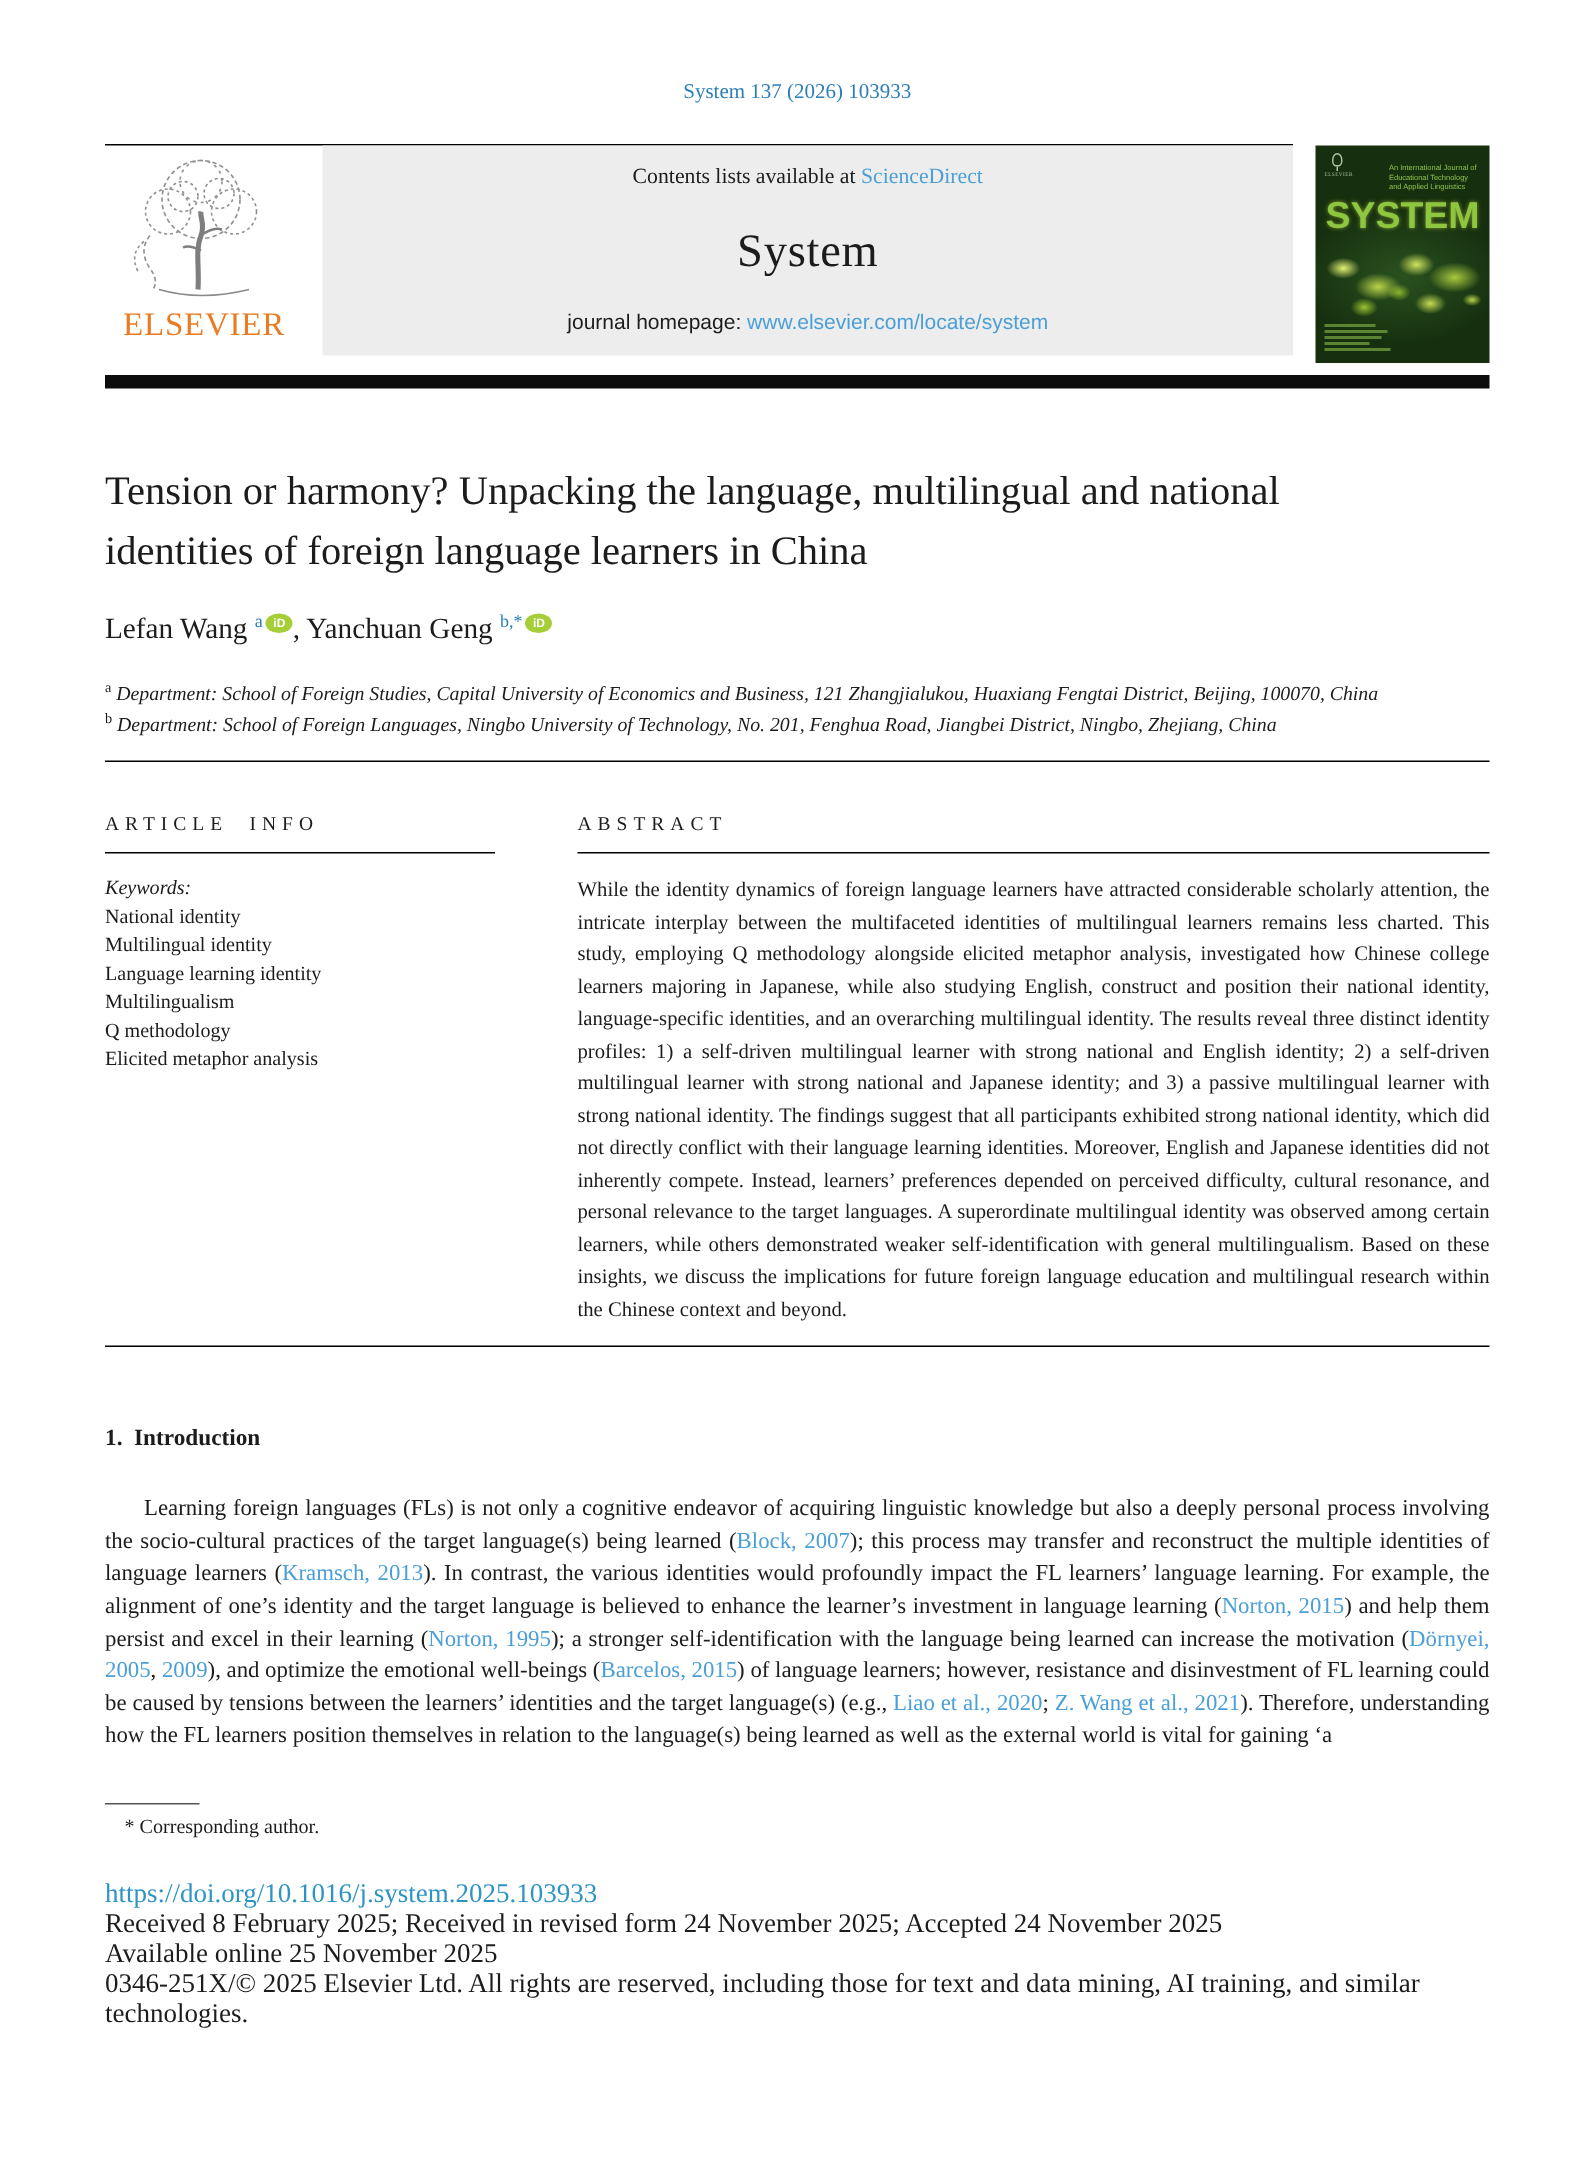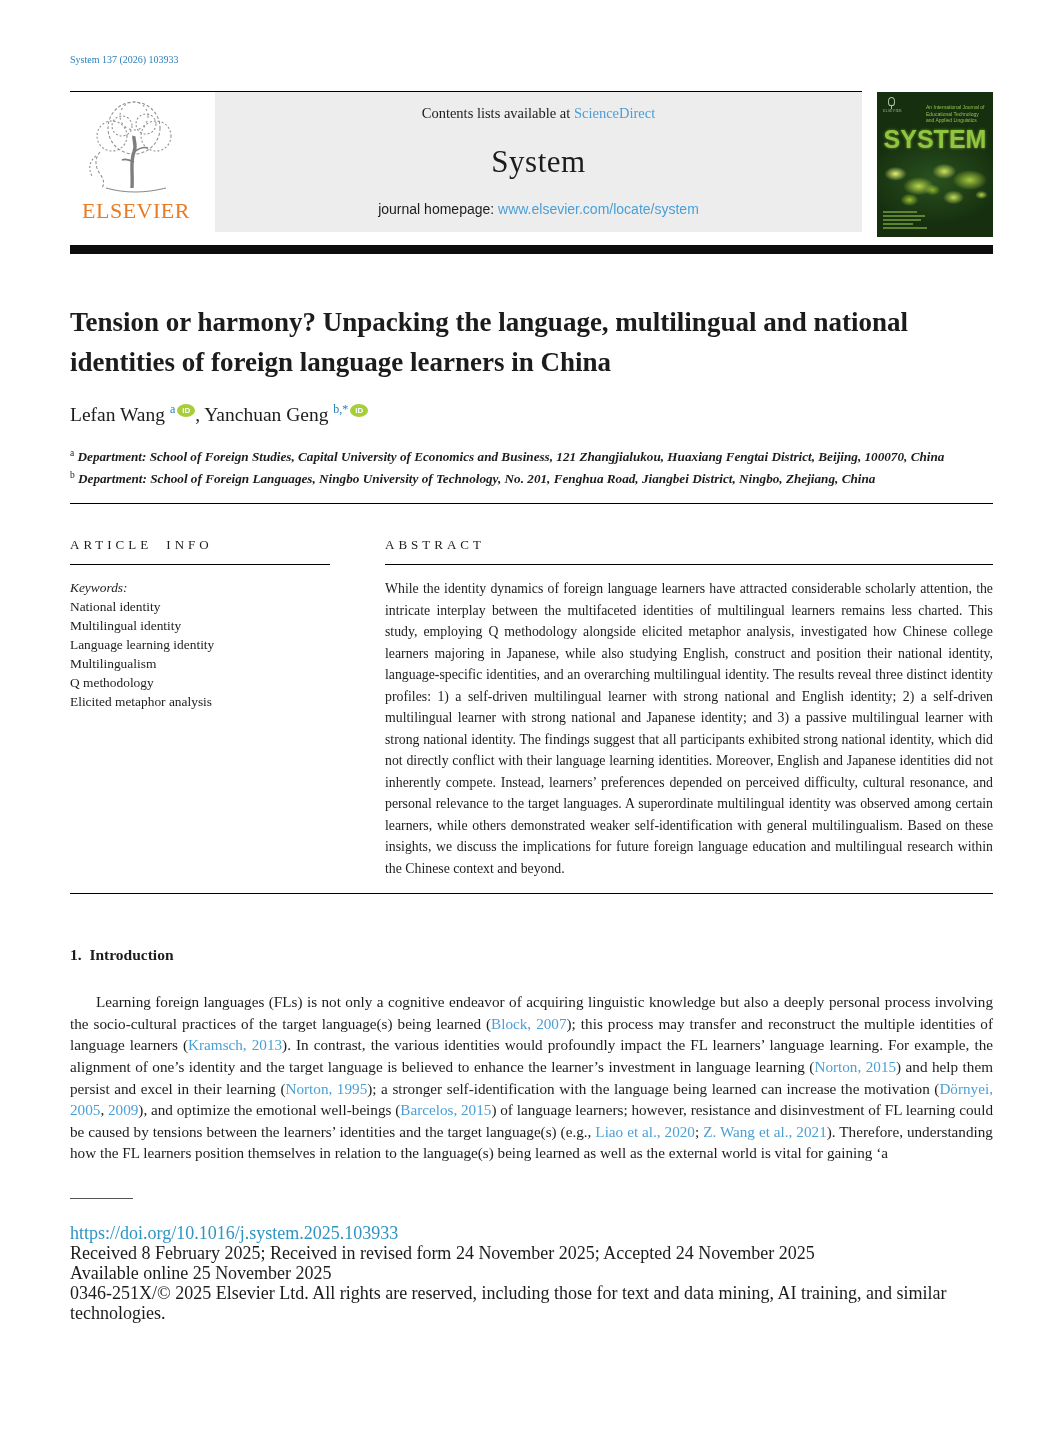--- a/index.html
+++ b/index.html
@@ -6,21 +6,21 @@
   html,body { background:#ffffff; }
   .page {
     width:1062px; height:1456px; margin:0 auto; background:#fff;
     font-family:"Liberation Serif", serif; color:#1c1c1c;
     padding:54px 69px 0 70px; overflow:hidden; position:relative;
   }
   .seg-link { color:#4a9fd6; }
   .seg-em { font-style:italic; }
 
   
-  .head-cite { font-size:10px; color:#2a7fb8; }
+  .head-cite { text-align:center; font-size:14px; color:#2a7fb8; }
 
   
   .head-rule { margin-top:26px; width:792px; border-top:1.6px solid #000; }
   .band { display:flex; height:146px; }
   .logo-block { width:132px; padding-top:4px; text-align:center; }
   .logo-block svg { display:block; margin:0 auto; }
   .elsevier-word { font-size:22px; color:#e97b23; letter-spacing:.5px; margin-top:-2px; }
   .mast-center {
     flex:1; margin-left:13px; background:#ededed; height:140px;
     display:flex; flex-direction:column; justify-content:space-between;
@@ -71,21 +71,21 @@
   .art-title { margin-top:48px; font-size:27px; line-height:40px; width:880px; }
   .authors { margin-top:20px; font-size:19.5px; }
   .authors sup { font-size:12px; color:#2a7fb8; }
   .orcid {
     display:inline-block; width:18px; height:13px; border-radius:50%;
     background:#a6ce39; color:#fff; font-family:"Liberation Sans", sans-serif;
     font-size:8px; font-weight:bold; text-align:center; line-height:13px;
     vertical-align:super; margin-left:2px;
   }
   .affils { margin-top:18px; font-size:13.2px; line-height:19.5px; }
-  .affil-text { font-style:italic;font-weight:bold; }
+  .affil-text { font-style:italic; }
   .affils sup { font-size:9.5px; font-style:normal; }
 
   .rule-full { margin-top:14px; width:923px; border-top:1.3px solid #000; }
 
   
   .cols { display:flex; padding-top:33px; }
   .col-left { width:260px; margin-right:55px; flex:none; }
   .col-right { flex:1; }
   .col-head { font-size:13px; letter-spacing:4px; word-spacing:7px; }
   .col-head-rule { margin-top:11px; border-top:1.2px solid #000; }
@@ -156,21 +156,21 @@
           <div class="ce2"></div>
           <div class="ce3"></div>
           <div class="ce4"></div>
           <div class="ce5"></div>
       </div>
     </div>
   </div>
 
   <div class="black-bar"></div>
 
-  <h1 class="art-title" style="font-weight:bold;">Tension or harmony? Unpacking the language, multilingual and national identities of foreign language learners in China</h1>
+  <h1 class="art-title" style="font-weight:normal;">Tension or harmony? Unpacking the language, multilingual and national identities of foreign language learners in China</h1>
 
   <div class="authors">
     <span>Lefan Wang</span>
     <sup>a</sup><span class="orcid">iD</span><span>, </span>
     <span>Yanchuan Geng</span>
     <sup>b,*</sup><span class="orcid">iD</span>
   </div>
 
   <div class="affils">
     <div><sup>a</sup> <span class="affil-text">Department: School of Foreign Studies, Capital University of Economics and Business, 121 Zhangjialukou, Huaxiang Fengtai District, Beijing, 100070, China</span></div>
@@ -200,20 +200,21 @@
     </div>
   </div>
 
   <div class="rule-full"></div>
 
   <div class="sec-head">1.  Introduction</div>
 
   <p class="body-par"><span>Learning foreign languages (FLs) is not only a cognitive endeavor of acquiring linguistic knowledge but also a deeply personal process involving the socio-cultural practices of the target language(s) being learned (</span><span class="seg-link">Block, 2007</span><span>); this process may transfer and reconstruct the multiple identities of language learners (</span><span class="seg-link">Kramsch, 2013</span><span>). In contrast, the various identities would profoundly impact the FL learners’ language learning. For example, the alignment of one’s identity and the target language is believed to enhance the learner’s investment in language learning (</span><span class="seg-link">Norton, 2015</span><span>) and help them persist and excel in their learning (</span><span class="seg-link">Norton, 1995</span><span>); a stronger self-identification with the language being learned can increase the motivation (</span><span class="seg-link">Dörnyei, 2005</span><span>, </span><span class="seg-link">2009</span><span>), and optimize the emotional well-beings (</span><span class="seg-link">Barcelos, 2015</span><span>) of language learners; however, resistance and disinvestment of FL learning could be caused by tensions between the learners’ identities and the target language(s) (e.g., </span><span class="seg-link">Liao et al., 2020</span><span>; </span><span class="seg-link">Z. Wang et al., 2021</span><span>). Therefore, understanding how the FL learners position themselves in relation to the language(s) being learned as well as the external world is vital for gaining ‘a</span></p>
 
   <div class="fn-rule"></div>
+  <div class="fn-line1">* Corresponding author.</div>
 
   <div class="footer">
     <div class="doi-line">https://doi.org/10.1016/j.system.2025.103933</div>
     <div>Received 8 February 2025; Received in revised form 24 November 2025; Accepted 24 November 2025</div>
     <div>Available online 25 November 2025</div>
     <div>0346-251X/© 2025 Elsevier Ltd. All rights are reserved, including those for text and data mining, AI training, and similar technologies.</div>
   </div>
 
 </div>
 

